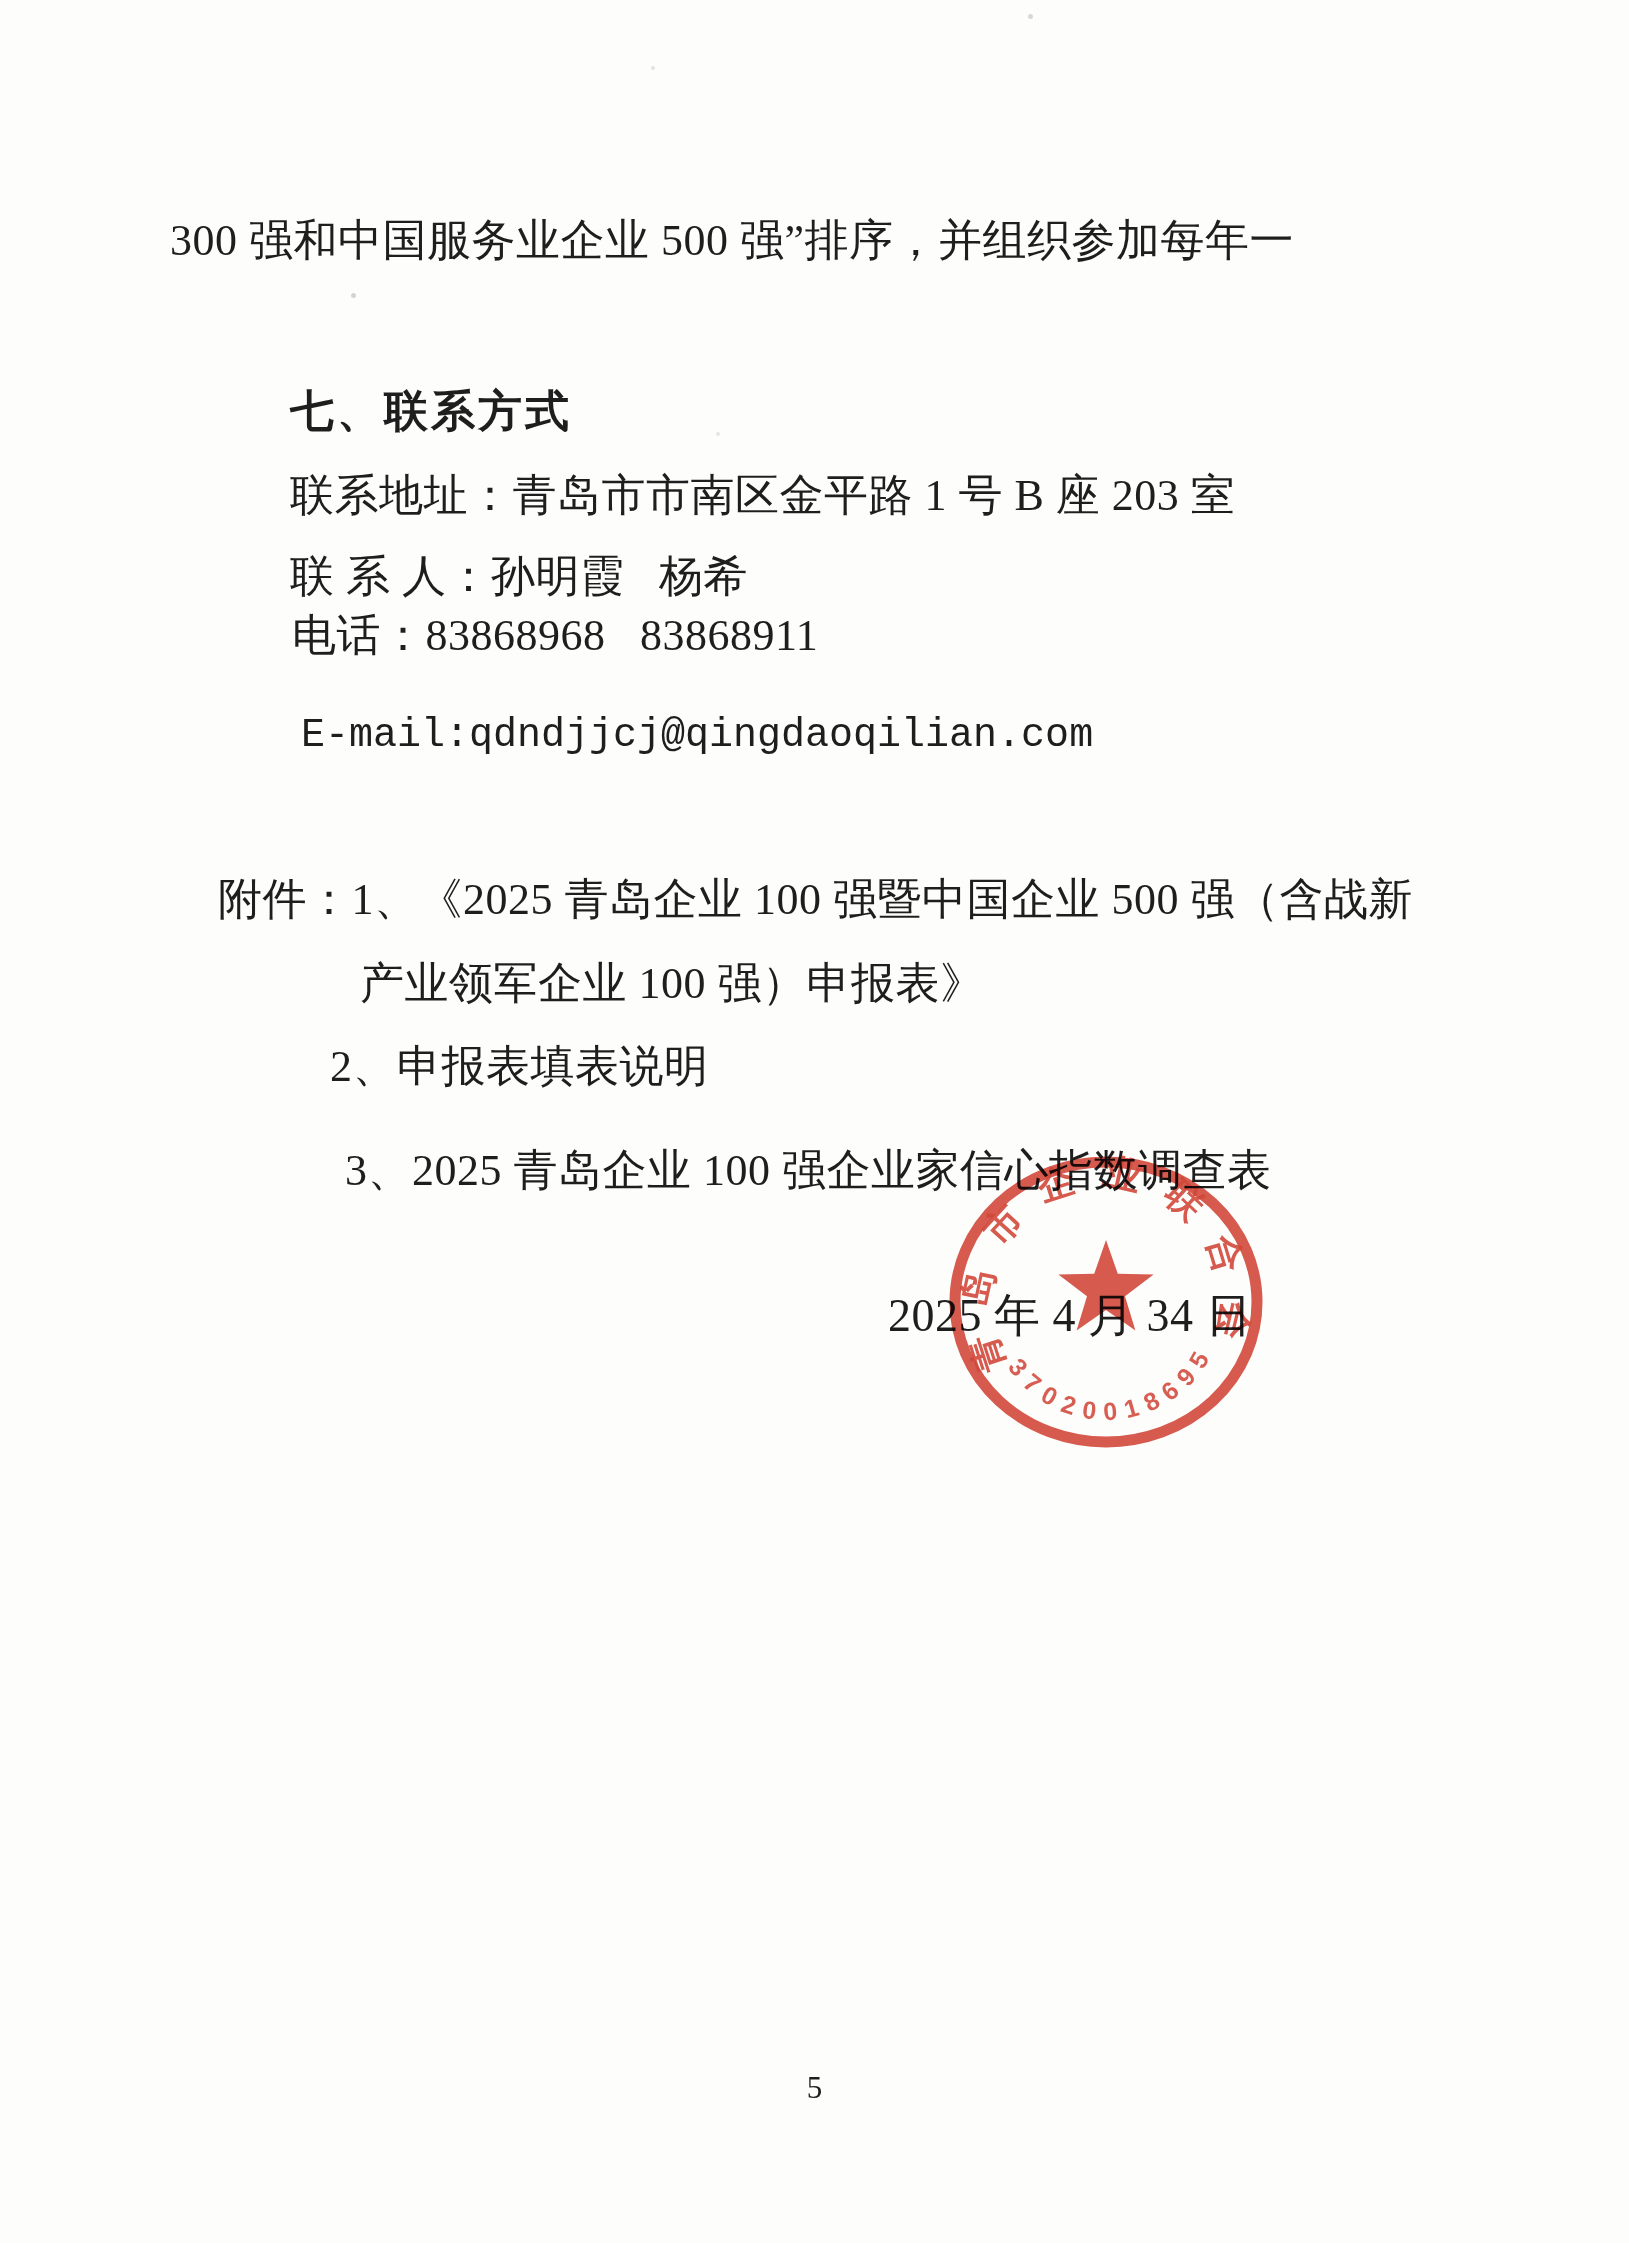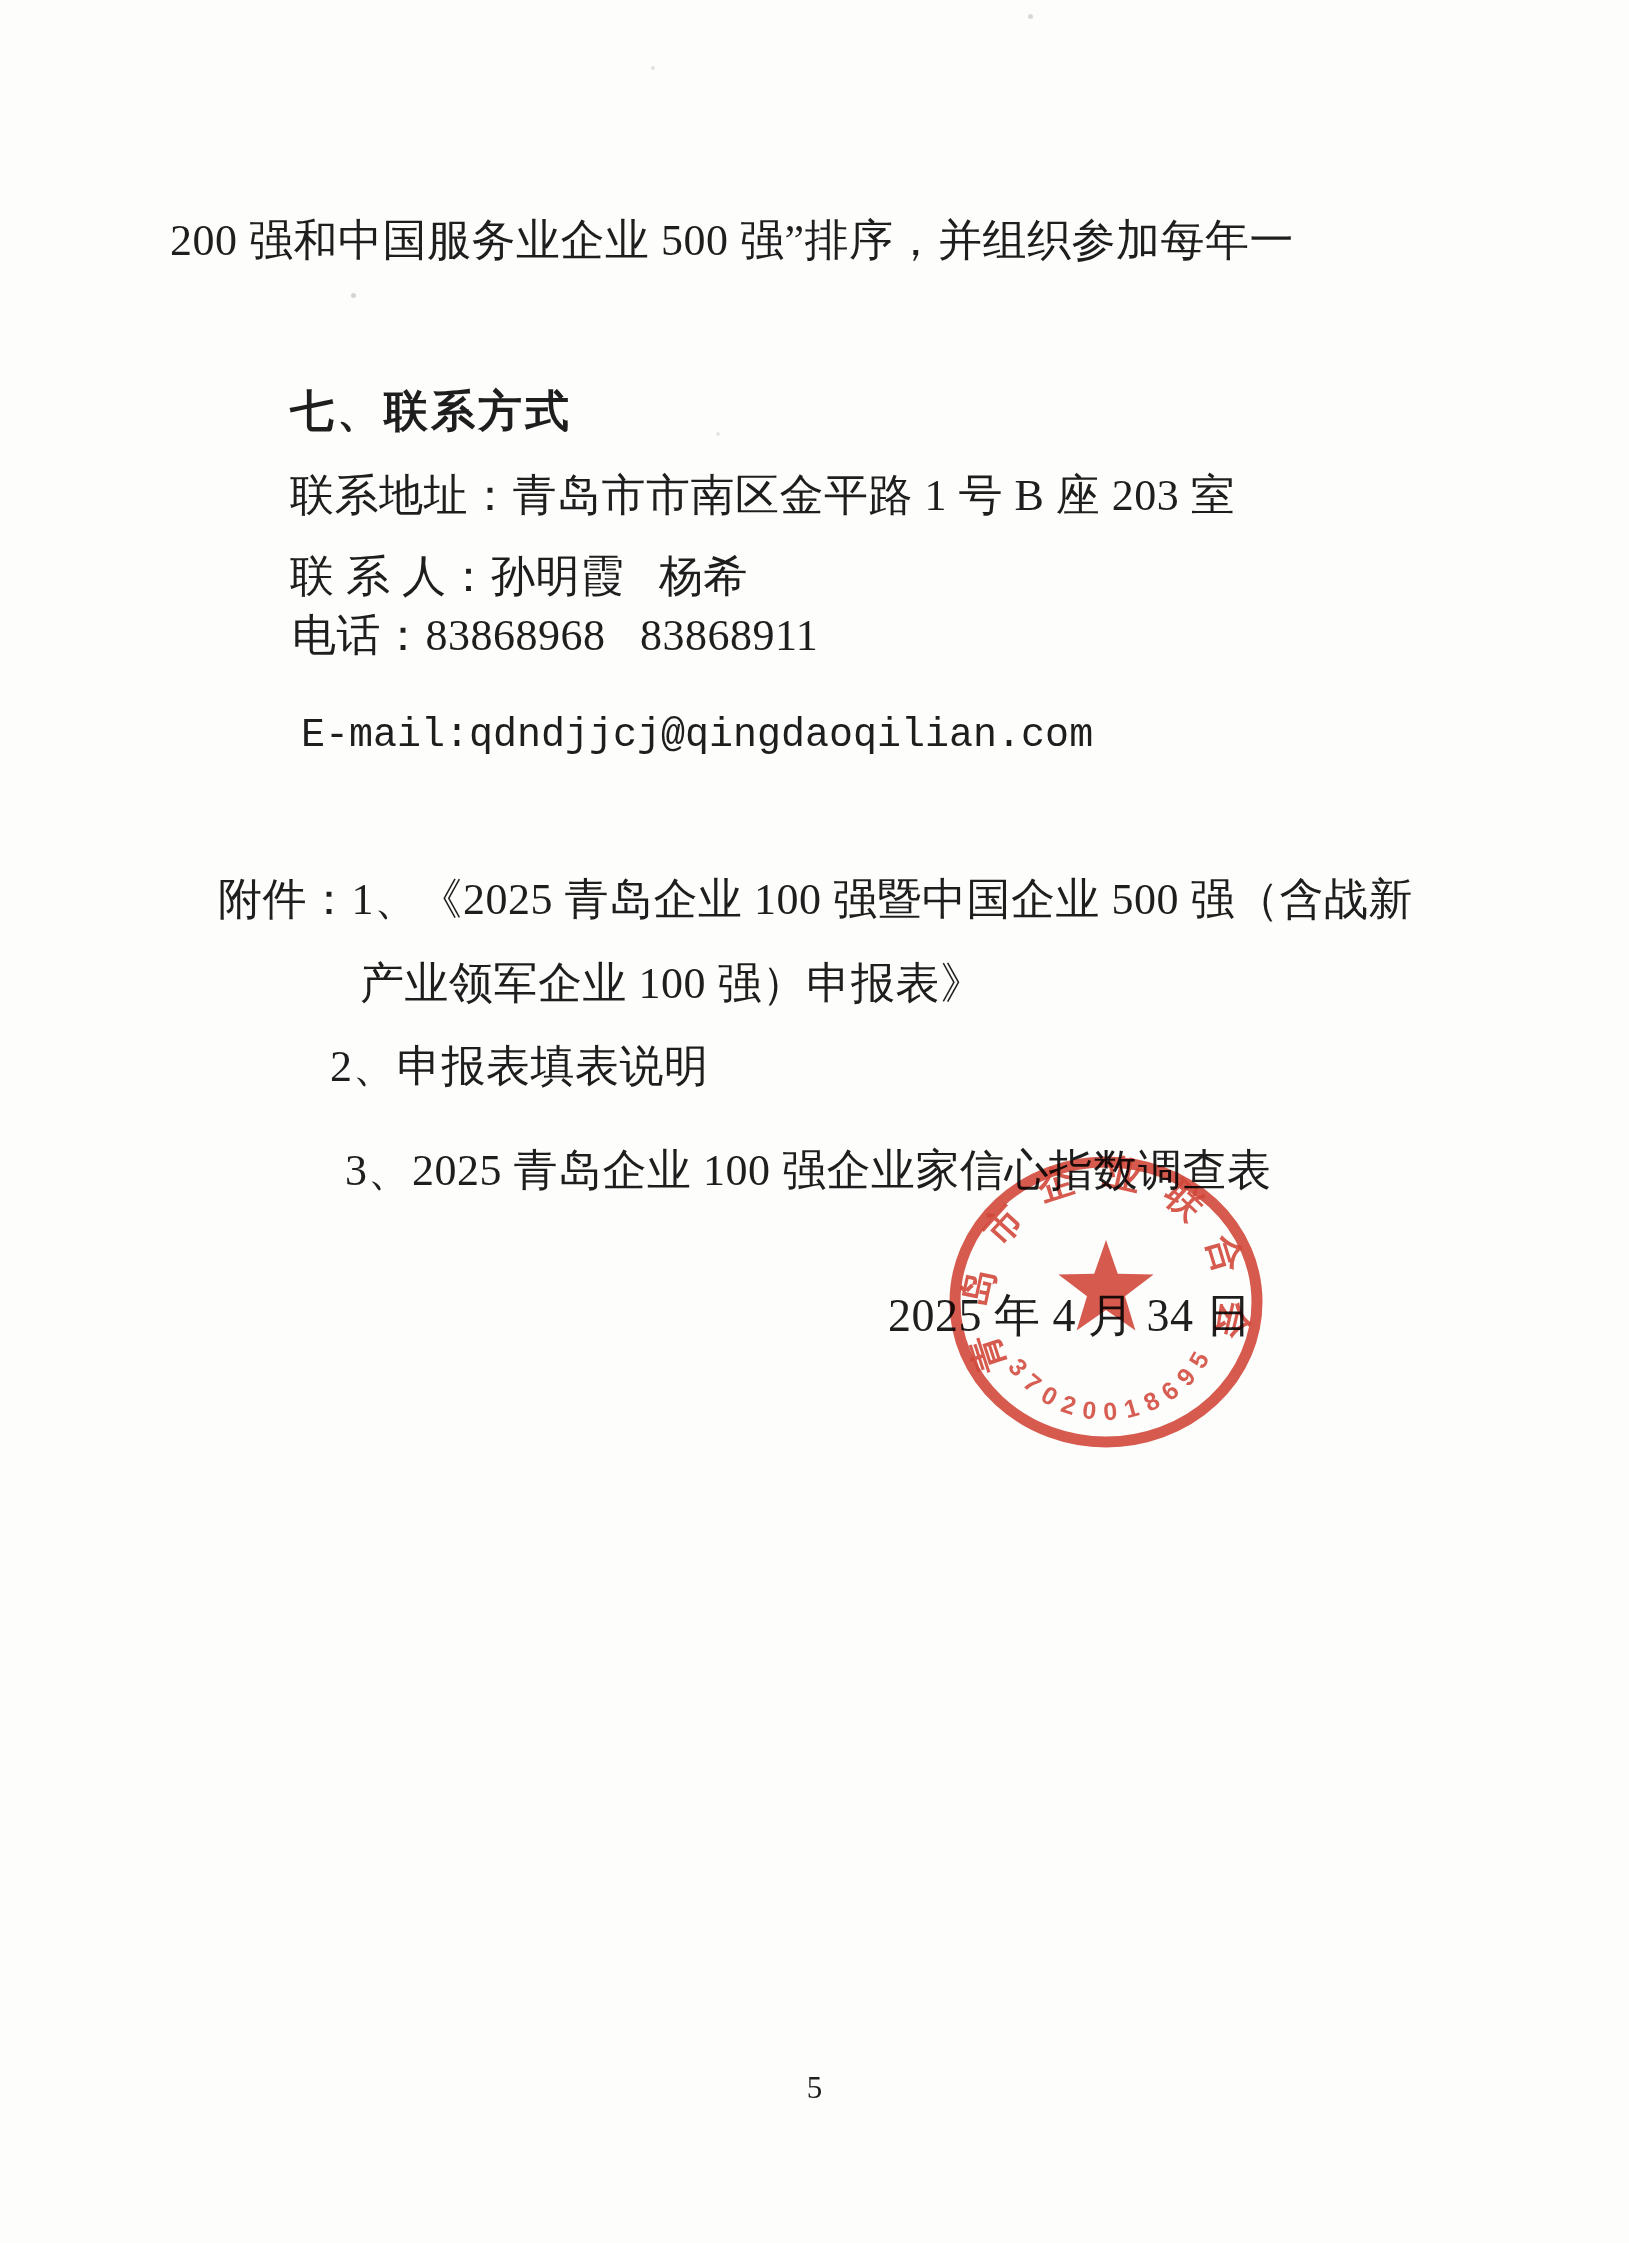--- a/index.html
+++ b/index.html
@@ -74,21 +74,21 @@
 </head>
 <body>
 
 <div class="page">
 
   <div class="speck" id="speck1"></div>
   <div class="speck" id="speck2"></div>
   <div class="speck" id="speck3"></div>
   <div class="speck" id="speck4"></div>
 
-  <div class="line" id="l-para1">200 强和中国服务业企业 500 强”排序，并组织参加每年一</div>
+  <div class="line" id="l-para1">300 强和中国服务业企业 500 强”排序，并组织参加每年一</div>
 
   <div class="line" id="l-heading">七、联系方式</div>
   <div class="line" id="l-address">联系地址：青岛市市南区金平路 1 号 B 座 203 室</div>
   <div class="line" id="l-person">联 系 人：孙明霞   杨希</div>
   <div class="line" id="l-phone">电话：83868968   83868911</div>
   <div class="line" id="l-email">E-mail:qdndjjcj@qingdaoqilian.com</div>
 
   <div class="line" id="l-att1">附件：1、《2025 青岛企业 100 强暨中国企业 500 强（含战新</div>
   <div class="line" id="l-att2">产业领军企业 100 强）申报表》</div>
   <div class="line" id="l-att3">2、申报表填表说明</div>

